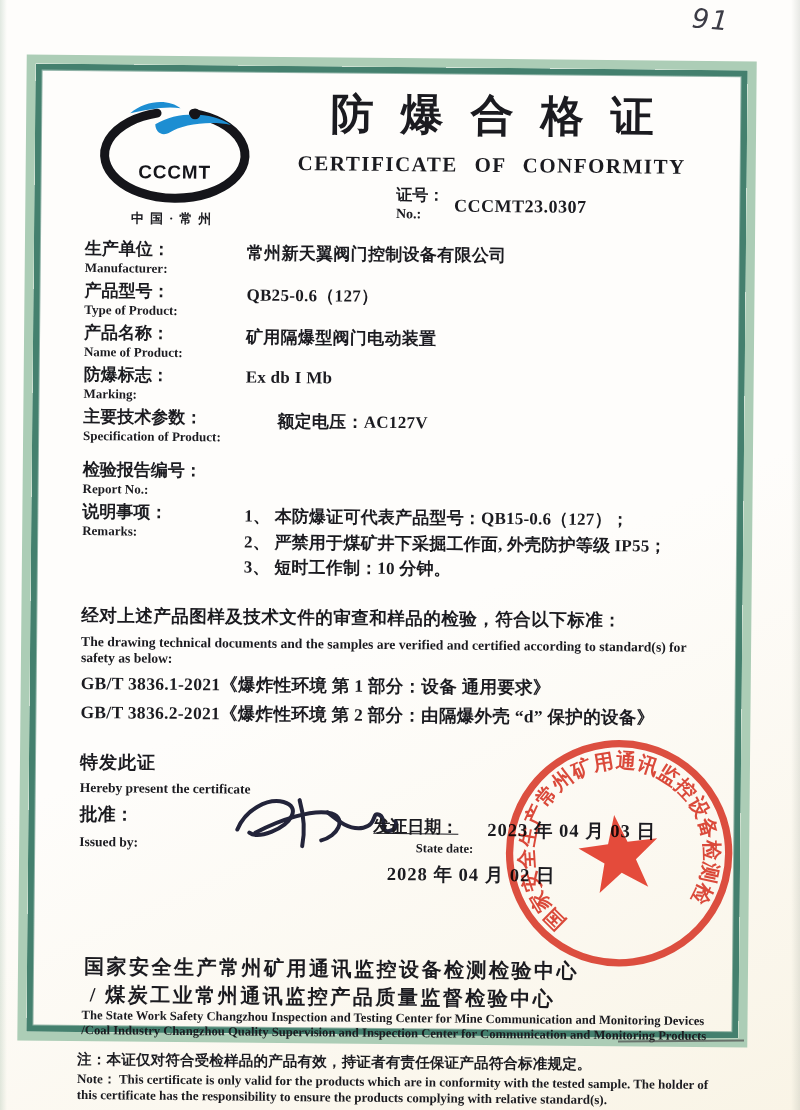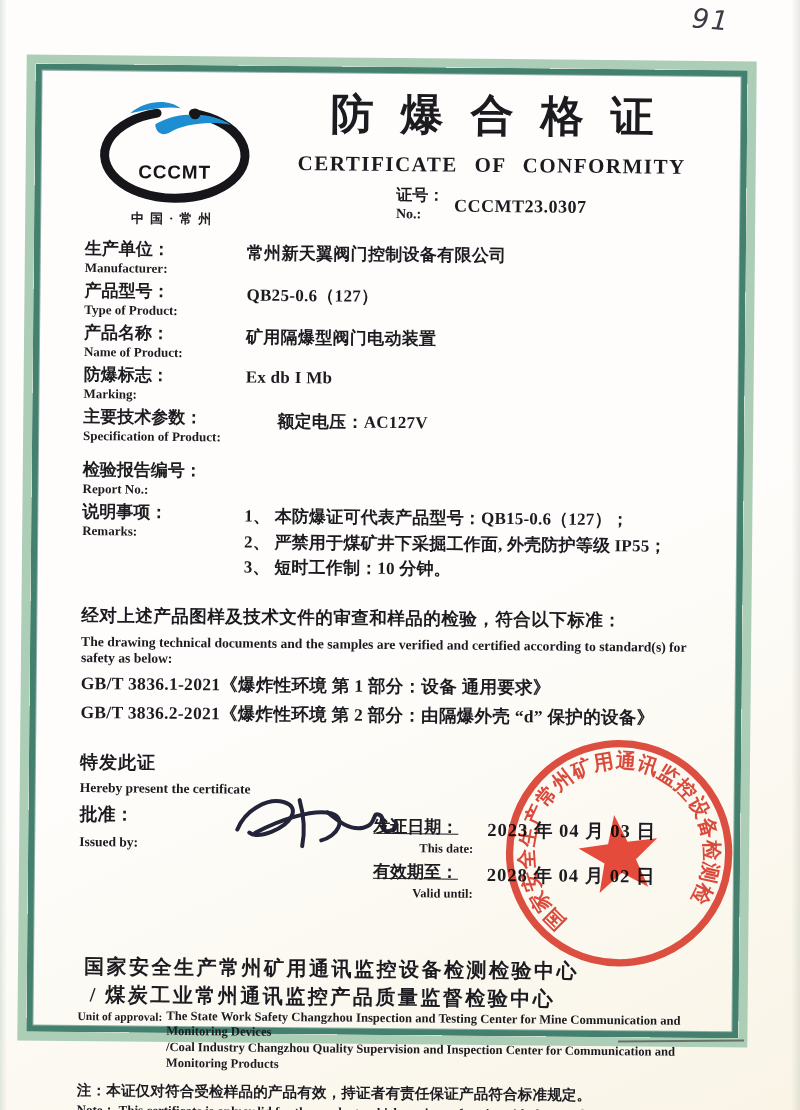--- a/index.html
+++ b/index.html
@@ -212,29 +212,25 @@
             <path d="M28 47 C 52 34 86 22 104 27 C 120 32 110 50 94 54"></path>
             <path d="M72 14 C 76 28 78 44 75 60"></path>
             <path d="M100 26 C 110 34 122 44 136 41 C 150 38 144 24 152 28 C 160 32 152 46 162 44 C 168 43 170 38 168 34"></path>
           </g>
         </svg>
 
         <div class="dates">
           <div class="drow">
             <div class="dlbl">
                 <div class="cn">发证日期：</div>
-                <div class="en">This date:</div>
+                <div class="en">State date:</div>
               </div>
             <div class="dval">2023 年 04 月 03 日</div>
           </div>
           <div class="drow">
-            <div class="dlbl">
-                <div class="cn">有效期至：</div>
-                <div class="en">Valid until:</div>
-              </div>
             <div class="dval">2028 年 04 月 02 日</div>
           </div>
         </div>
 
         <svg class="seal" viewBox="0 0 230 230">
           <defs>
             <path id="sealArc" d="M 57 173 A 82 82 0 1 1 173 173" fill="none"></path>
           </defs>
           <circle cx="115" cy="115" r="105" fill="none" stroke="#d63121" stroke-width="7" opacity=".92"></circle>
           <polygon points="115,78 124.4,105.1 153,105.6 130.2,122.9 138.5,150.4 115,134 91.5,150.4 99.8,122.9 77,105.6 105.6,105.1" fill="#e03322" opacity=".95"></polygon>
@@ -245,21 +241,20 @@
       </div>
 
       <div class="unit">
         <div class="unit-row">
           <div class="unit-lines-cn">
             <div>国家安全生产常州矿用通讯监控设备检测检验中心</div>
             <div>/ 煤炭工业常州通讯监控产品质量监督检验中心</div>
           </div>
         </div>
         <div class="unit-row">
-          <div class="unit-lbl-en">Unit of approval:</div>
           <div class="unit-lines-en">
             <div>The State Work Safety Changzhou Inspection and Testing Center for Mine Communication and Monitoring Devices</div>
             <div>/Coal Industry Changzhou Quality Supervision and Inspection Center for Communication and Monitoring Products</div>
           </div>
         </div>
       </div>
 
       <div class="footer">
         <div class="note-cn">注：本证仅对符合受检样品的产品有效，持证者有责任保证产品符合标准规定。</div>
         <div class="note-en">Note： This certificate is only valid for the products which are in conformity with the tested sample. The holder of this certificate has the responsibility to ensure the products complying with relative standard(s).</div>

